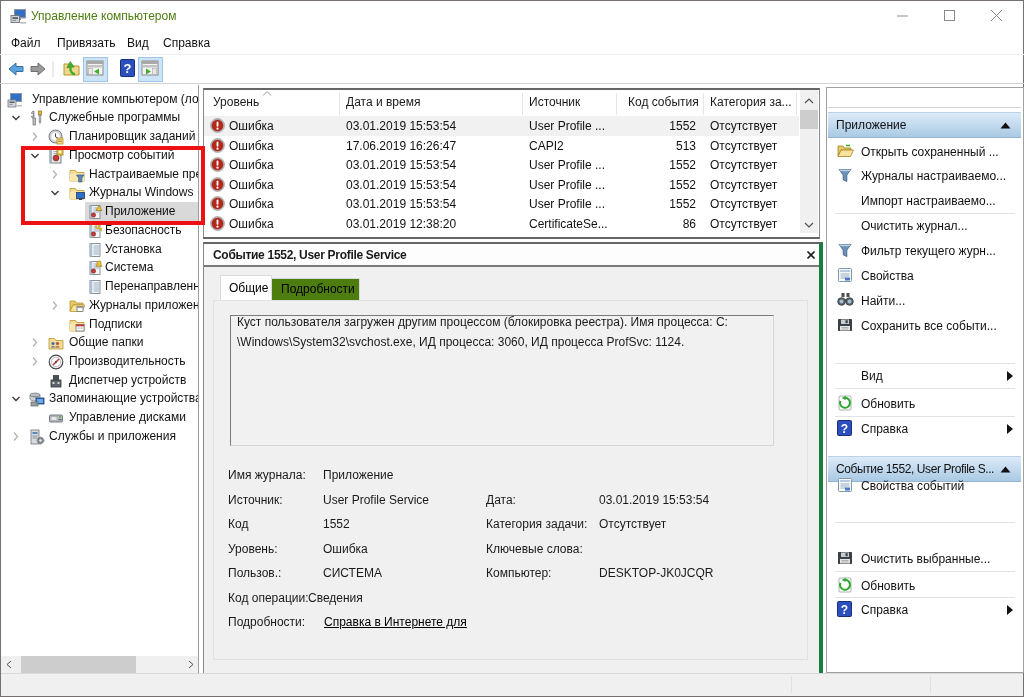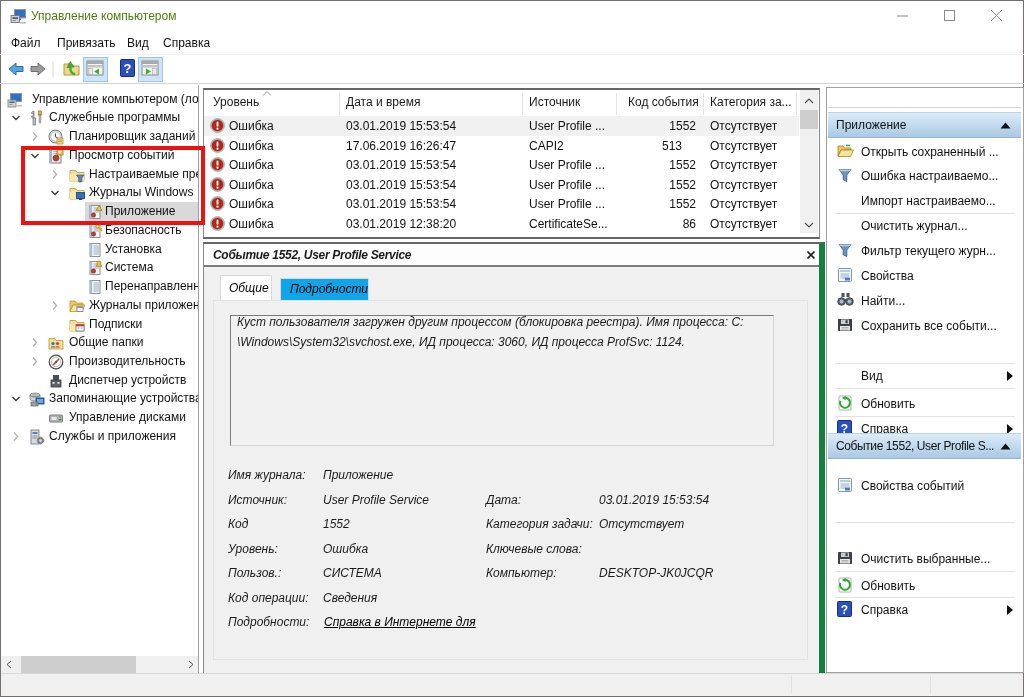--- a/index.html
+++ b/index.html
@@ -19,21 +19,21 @@
 .trow .lbl{position:absolute;top:2px;font-size:12px;color:#111;white-space:nowrap;}
 .ticon{position:absolute;top:2px;}
 #redbox{left:21px;top:146px;width:176px;height:71px;border:4px solid #ee1111;z-index:30;}
 
 #listpane{left:203px;top:88px;width:615px;height:147px;background:#fff;border-top:2px solid #666;border-left:1px solid #888;border-right:1px solid #888;border-bottom:2px solid #666;}
 .lrow{position:absolute;left:0;width:595px;height:20px;}
 .lrow div{position:absolute;top:3px;font-size:12px;color:#111;white-space:nowrap;}
 .hcell{top:5px;font-size:12px;color:#1a1a1a;white-space:nowrap;}
 .hdiv{position:absolute;top:3px;width:1px;height:22px;background:#e5e5e5;}
 
-#botpane{left:203px;top:242px;width:615px;height:431px;background:#f0f0f0;border-top:2px solid #666;border-left:1px solid #888;border-right:6px solid #15803d;font-style:italic;}
+#botpane{left:203px;top:242px;width:615px;height:431px;background:#f0f0f0;border-top:2px solid #666;border-left:1px solid #888;border-right:4px solid #15803d;}
 .fl{position:absolute;left:0;width:616px;height:16px;}
 .fl .lab,.fl .val{position:absolute;top:0;font-size:12px;color:#1a1a1a;white-space:nowrap;}
 
 #rightpane{left:826px;top:87px;width:196px;height:584px;background:#fff;border:1px solid #a0a0a0;}
 .secbar{position:absolute;left:1px;width:193px;height:24px;background:linear-gradient(#dcebf8,#a9c9e4);border-top:1px solid #b9d2e8;border-bottom:1px solid #96b4cf;}
 .aitem{position:absolute;left:0;width:100%;height:24px;text-align:right;}
 .aitem .al{position:absolute;left:34px;top:5px;font-size:12px;color:#111;white-space:nowrap;}
 .aitem .aicon{position:absolute;left:10px;top:3px;}
 .asep{position:absolute;left:8px;width:180px;height:1px;background:#e2e2e2;}
 .arr{position:absolute;right:10px;top:7px;width:0;height:0;border-left:6px solid #111;border-top:5px solid transparent;border-bottom:5px solid transparent;}
@@ -499,21 +499,21 @@
       <div style="left:412px;width:80px;text-align:right">1552</div>
       <div style="left:506px">Отсутствует</div>
  </div>
  <div class="lrow" style="top:45.6px">
   <svg class="abs" style="left:6px;top:2px" width="15" height="15">
         <use href="#sym-err"></use>
       </svg>
   <div style="left:25px">Ошибка</div>
       <div style="left:142px">17.06.2019 16:26:47</div>
       <div style="left:325px">CAPI2</div>
-      <div style="left:428px;width:80px;text-align:center">513</div>
+      <div style="left:412px;width:80px;text-align:right">513</div>
       <div style="left:506px">Отсутствует</div>
  </div>
  <div class="lrow" style="top:65.2px">
   <svg class="abs" style="left:6px;top:2px" width="15" height="15">
         <use href="#sym-err"></use>
       </svg>
   <div style="left:25px">Ошибка</div>
       <div style="left:142px">03.01.2019 15:53:54</div>
       <div style="left:325px">User Profile ...</div>
       <div style="left:412px;width:80px;text-align:right">1552</div>
@@ -566,21 +566,21 @@
  <div class="abs" style="left:0;top:0;width:615px;height:21px;background:#fdfdfd;border-bottom:2px solid #7a7a7a">
   <div class="abs" style="left:9px;top:4px;font-size:12px;font-weight:bold;color:#1a1a1a;letter-spacing:-0.3px">Событие 1552, User Profile Service</div>
   <svg class="abs" style="left:602px;top:6px" width="10" height="10" viewBox="0 0 10 10">
         <path d="M1.5 1.5 L8.5 8.5 M8.5 1.5 L1.5 8.5" stroke="#1a1a1a" stroke-width="1.7"></path>
       </svg>
  </div>
 
  <div class="abs" style="left:16px;top:31px;width:50px;height:24px;background:#fff;border:1px solid #d9d9d9;border-bottom:none;z-index:2">
   <div class="abs" style="left:8px;top:5px;font-size:12px">Общие</div>
  </div>
- <div class="abs" style="left:76px;top:34px;width:87px;height:21px;background:#0ea5e9;border:1px solid #d9d9d9;border-bottom:none">
+ <div class="abs" style="left:67px;top:34px;width:87px;height:21px;background:#4d7c0f;border:1px solid #d9d9d9;border-bottom:none">
   <div class="abs" style="left:9px;top:3px;font-size:12px">Подробности</div>
  </div>
 
  <div class="abs" style="left:9px;top:56px;width:593px;height:358px;background:#f0f0f0;border:1px solid #e2e2e2"></div>
 
  <div class="abs" style="left:26px;top:71px;width:542px;height:129px;background:#f1f1f1;border-top:1px solid #7a7a7a;border-left:1px solid #7a7a7a;border-right:1px solid #d5d5d5;border-bottom:1px solid #d5d5d5">
   <div class="abs" style="left:6px;top:-3px;font-size:12px;color:#1a1a1a;line-height:19.5px;width:530px">Куст пользователя загружен другим процессом (блокировка реестра). Имя процесса: C:<br>\Windows\System32\svchost.exe, ИД процесса: 3060, ИД процесса ProfSvc: 1124.</div>
  </div>
 
  <div class="fl" style="top:224px">
@@ -605,21 +605,21 @@
       <span class="lab" style="left:282px">Ключевые слова:</span>
     </div>
  <div class="fl" style="top:322px">
       <span class="lab" style="left:24px">Пользов.:</span>
       <span class="val" style="left:119px">СИСТЕМА</span>
       <span class="lab" style="left:282px">Компьютер:</span>
       <span class="val" style="left:395px">DESKTOP-JK0JCQR</span>
     </div>
  <div class="fl" style="top:346.5px">
       <span class="lab" style="left:24px">Код операции:</span>
-      <span class="val" style="left:119px">Сведения</span>
+      <span class="val" style="left:104px">Сведения</span>
     </div>
  <div class="fl" style="top:371px">
       <span class="lab" style="left:24px">Подробности:</span>
       <span class="val" style="left:120px;color:#000000;text-decoration:underline">Справка в Интернете для </span>
     </div>
 </div>
 
 <div class="abs" id="rightpane">
  <div class="abs" style="left:8px;top:24px;font-size:12px;font-weight:bold;color:#111">Действия</div>
  <div class="abs" style="left:1px;top:19px;width:193px;height:1px;background:#d4d4d4"></div>
@@ -632,21 +632,21 @@
  <div class="aitem" style="top:51.8px">
       <svg class="aicon" width="17" height="16">
         <use href="#sym-openfolder"></use>
       </svg>
       <span class="al">Открыть сохраненный ...</span>
     </div>
  <div class="aitem" style="top:76.1px">
       <svg class="aicon" width="16" height="16">
         <use href="#sym-funnel"></use>
       </svg>
-      <span class="al">Ошибка настраиваемо...</span>
+      <span class="al">Журналы настраиваемо...</span>
     </div>
  <div class="aitem" style="top:100.5px">
       <span class="al">Импорт настраиваемо...</span>
     </div>
  <div class="asep" style="top:125px"></div>
  <div class="aitem" style="top:126.3px">
       <span class="al">Очистить журнал...</span>
     </div>
  <div class="aitem" style="top:150.6px">
       <svg class="aicon" width="16" height="16">
@@ -685,21 +685,21 @@
       <span class="al">Обновить</span>
     </div>
  <div class="asep" style="top:327.7px"></div>
  <div class="aitem" style="top:328.6px">
       <svg class="aicon" width="15" height="16">
         <use href="#sym-help"></use>
       </svg>
       <span class="al">Справка</span>
       <div class="arr"></div>
     </div>
- <div class="secbar" style="top:345px">
+ <div class="secbar" style="top:368px">
   <div class="abs" style="left:8px;top:5px;font-size:12px;color:#111;width:162px;overflow:hidden;white-space:nowrap;letter-spacing:-0.4px">Событие 1552, User Profile S...</div>
   <svg class="abs" style="left:172px;top:9px" width="11" height="7" viewBox="0 0 11 7">
         <path d="M0.5 6.5 L5.5 0.5 L10.5 6.5 Z" fill="#111"></path>
       </svg>
  </div>
  <div class="aitem" style="top:385.8px">
       <svg class="aicon" width="16" height="16">
         <use href="#sym-props"></use>
       </svg>
       <span class="al">Свойства событий</span>

